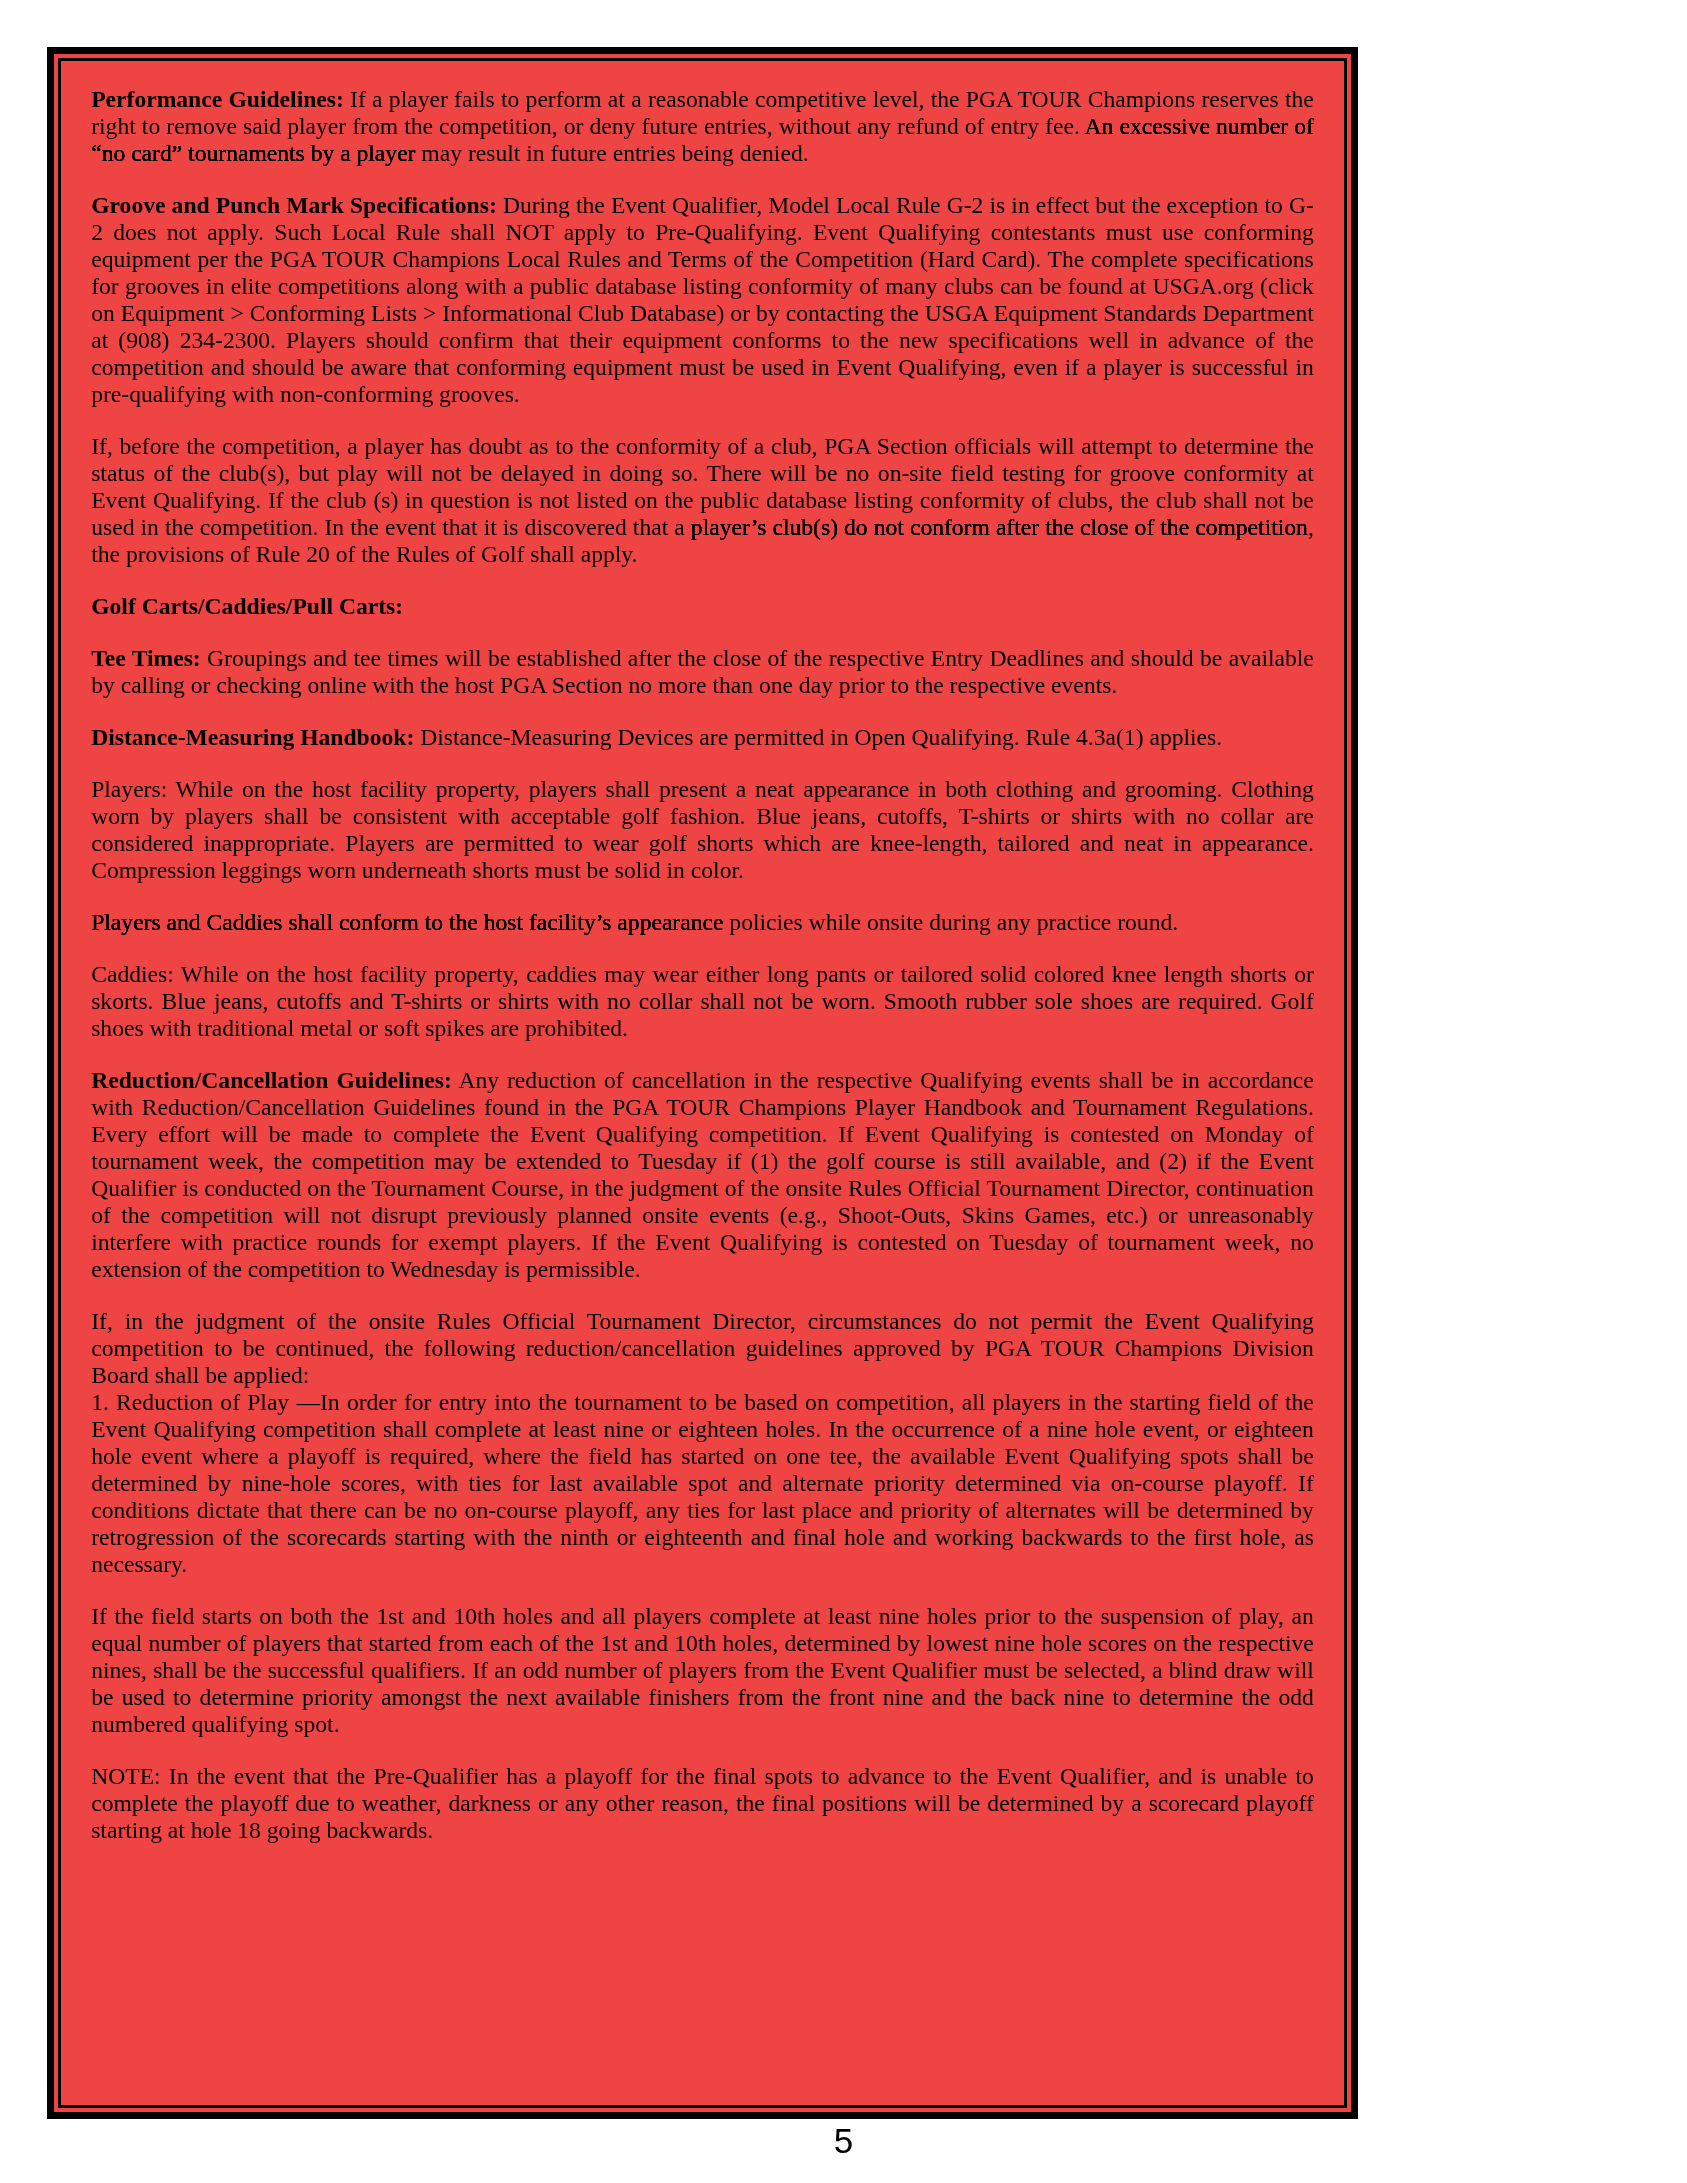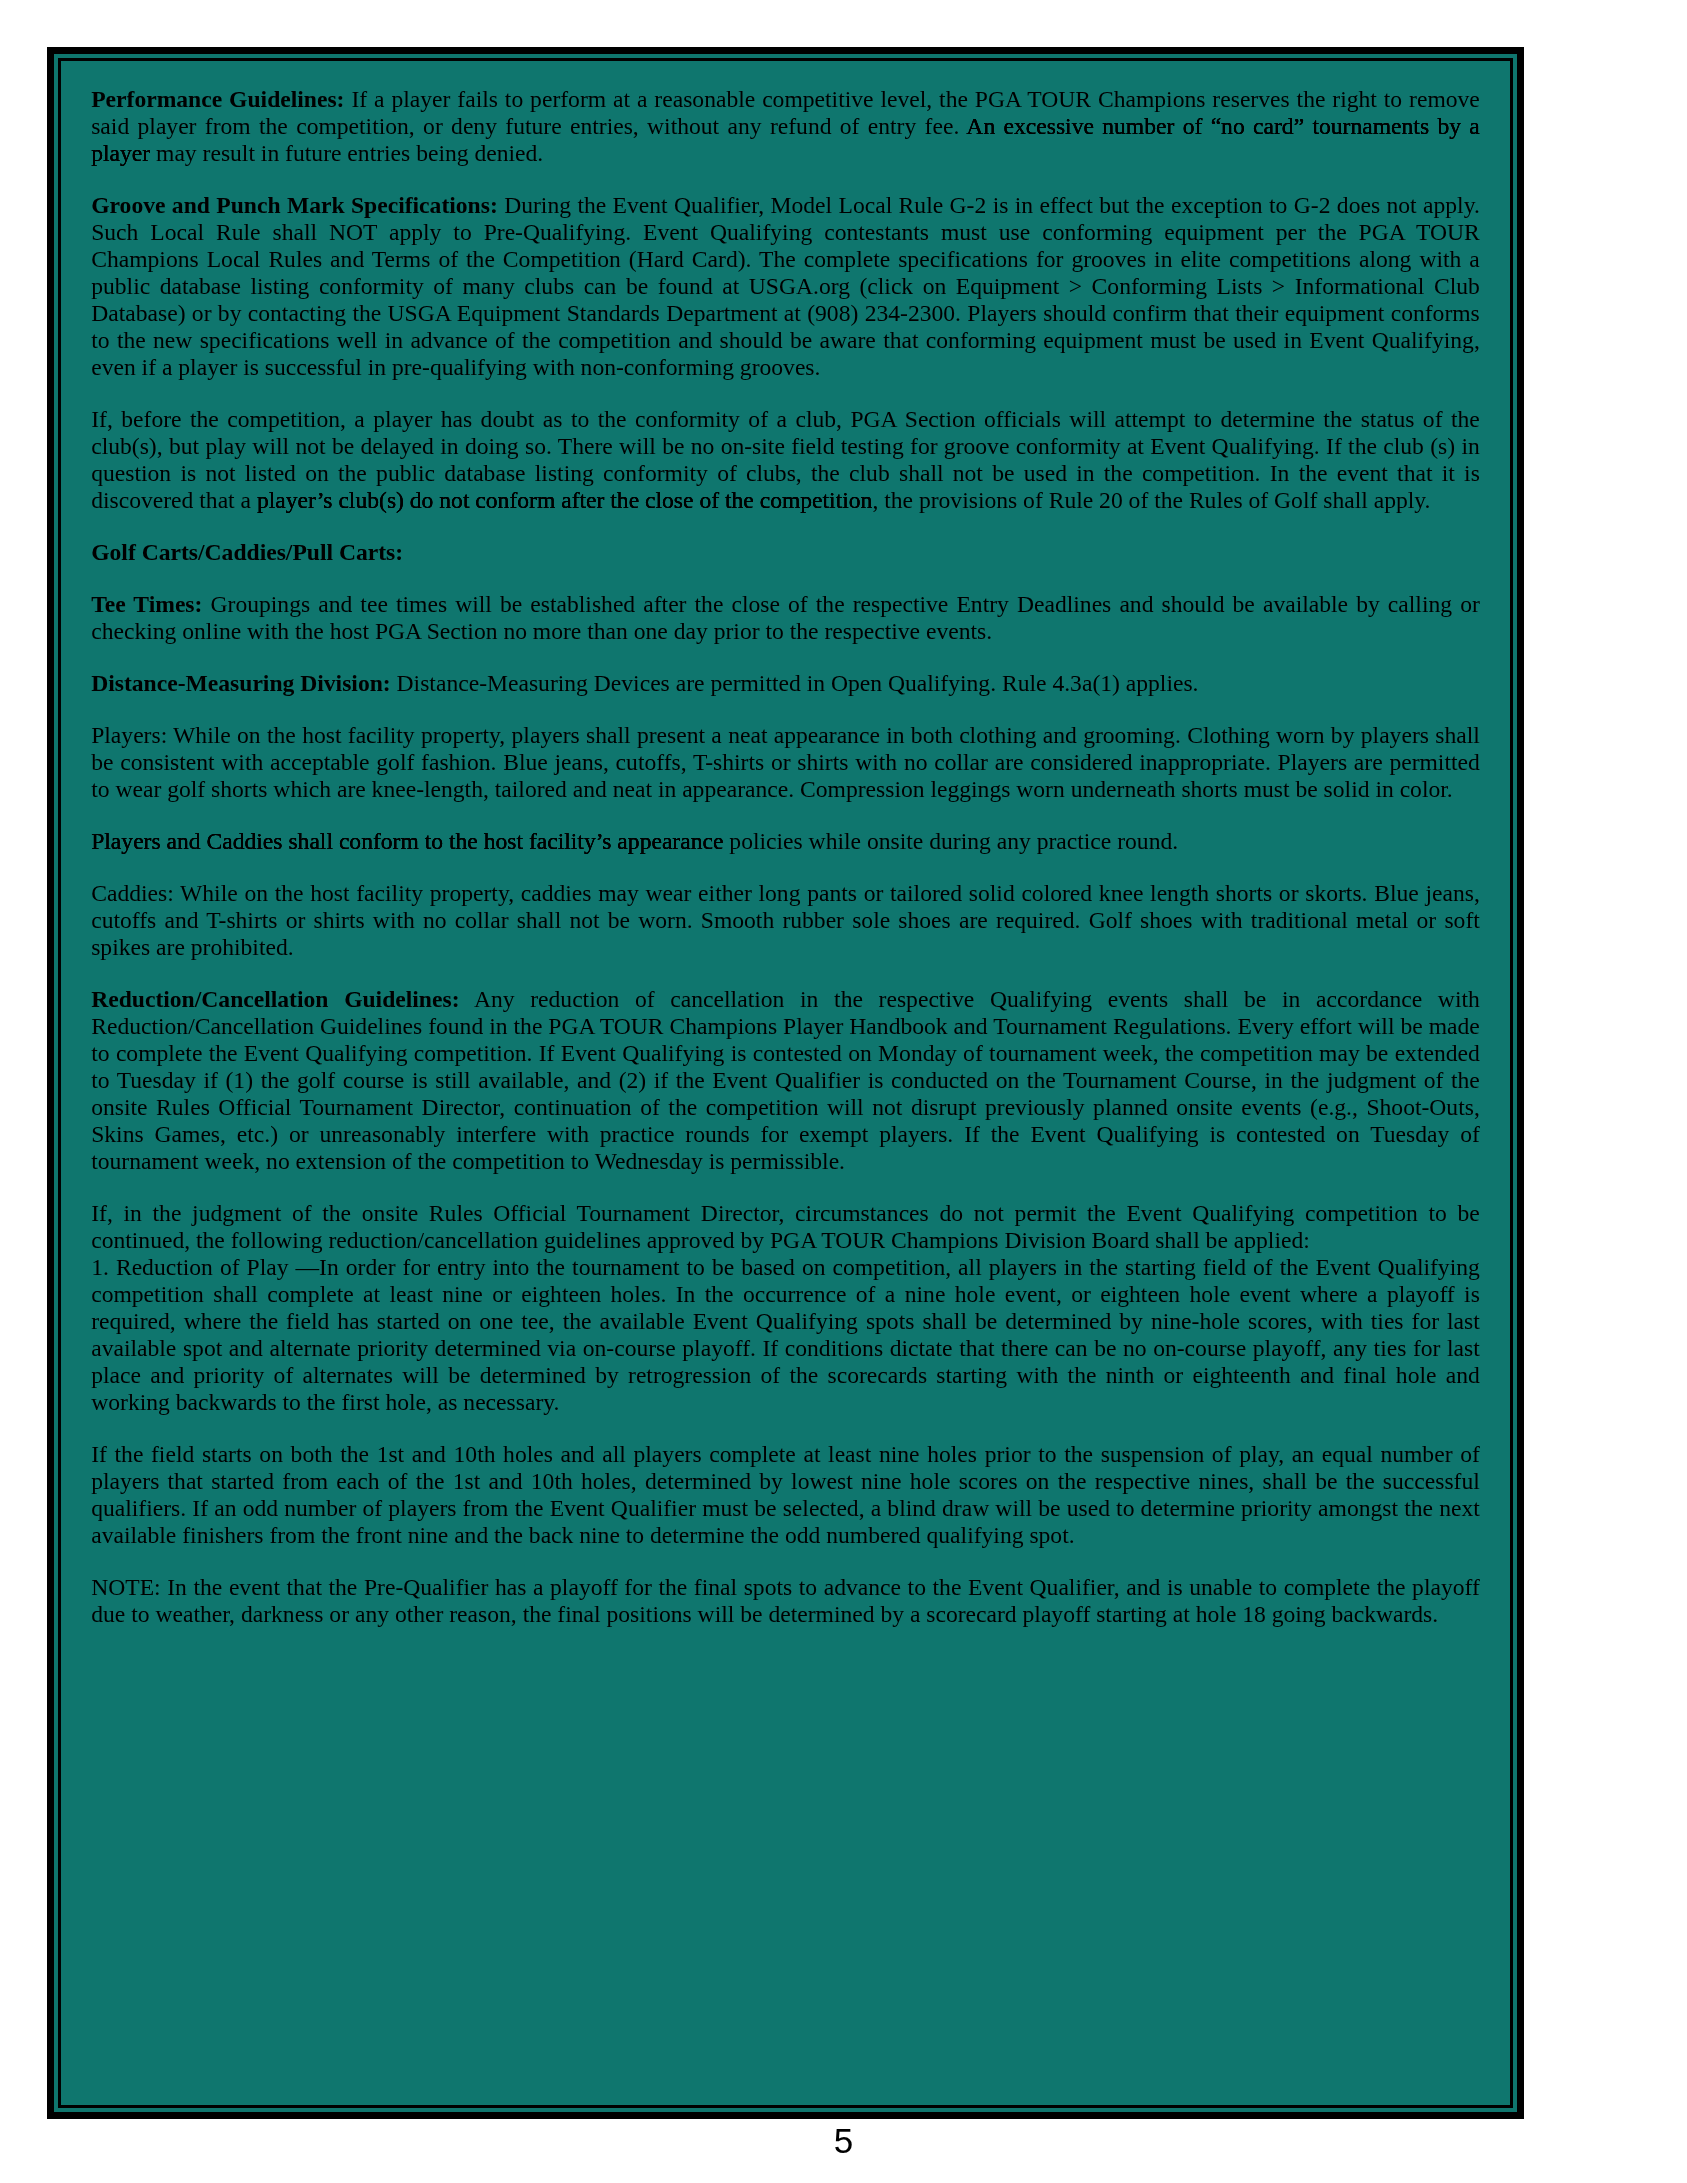--- a/index.html
+++ b/index.html
@@ -11,25 +11,25 @@
     position: relative;
     width: 1687px;
     height: 2183px;
     font-family: "Liberation Serif", serif;
     color: #000000;
   }
   .frame {
     position: absolute;
     left: 47px;
     top: 47px;
-    width: 1477px;
+    width: 1311px;
     height: 2072px;
     box-sizing: border-box;
     border: 7.6px solid #000000;
-    background: #0f766e;
+    background: #ef4444;
   }
   .frame-inner {
     position: absolute;
     inset: 4.2px;
     border: 3.4px solid #000000;
     overflow: hidden;
   }
   .content {
     padding: 25px 30px 0 30px;
     font-size: 23.6px;
@@ -60,21 +60,21 @@
 <body>
 
 <div class="frame">
   <div class="frame-inner">
     <div class="content">
         <p><span class="b">Performance Guidelines:</span><span>  If a player fails to perform at a reasonable competitive level, the PGA TOUR Champions reserves the right to remove said player from the competition, or deny future entries, without any refund of entry fee.  </span><span class="ins">An excessive number of “no card” tournaments by a player</span><span> may result in future entries being denied.</span></p>
         <p><span class="b">Groove and Punch Mark Specifications:</span><span> During the Event Qualifier, Model Local Rule G-2 is in effect but the exception to G-2 does not apply. Such Local Rule shall NOT apply to Pre-Qualifying. Event Qualifying contestants must use conforming equipment per the PGA TOUR Champions Local Rules and Terms of the Competition (Hard Card). The complete specifications for grooves in elite competitions along with a public database listing conformity of many clubs can be found at </span><span class="u">USGA.org</span><span> (click on Equipment &gt; Conforming Lists &gt; Informational Club Database) or by contacting the USGA Equipment Standards Department at (908) 234-2300.  Players should confirm that their equipment conforms to the new specifications well in advance of the competition and should be aware that conforming equipment must be used in Event Qualifying, even if a player is successful in pre-qualifying with non-conforming grooves.</span></p>
         <p><span>If, before the competition, a player has doubt as to the conformity of a club, PGA Section officials will attempt to determine the status of the club(s), but play will not be delayed in doing so.  There will be no on-site field testing for groove conformity at Event Qualifying.  If the club (s) in question is not listed on the public database listing conformity of clubs, the club shall not be used in the competition.  In the event that it is discovered that a </span><span class="ins">player’s club(s) do not conform after the close of the competition</span><span>, the provisions of Rule 20 of the Rules of Golf shall apply.</span></p>
         <p><span class="b">Golf Carts/Caddies/Pull Carts:</span><br></p>
         <p><span class="b">Tee Times:</span><span> Groupings and tee times will be established after the close of the respective Entry Deadlines and should be available by calling or checking online with the host PGA Section no more than one day prior to the respective events.</span></p>
-        <p><span class="b">Distance-Measuring Division:</span><span> Distance-Measuring Devices are permitted in Open Qualifying. Rule 4.3a(1) applies.</span></p>
+        <p><span class="b">Distance-Measuring Handbook:</span><span> Distance-Measuring Devices are permitted in Open Qualifying. Rule 4.3a(1) applies.</span></p>
         <p><span>Players:  While on the host facility property, players shall present a neat appearance in both clothing and grooming. Clothing worn by players shall be consistent with acceptable golf fashion.  Blue jeans, cutoffs, T-shirts or shirts with no collar are considered inappropriate. Players are permitted to wear golf shorts which are knee-length, tailored and neat in appearance. Compression leggings worn underneath shorts must be solid in color.</span></p>
         <p><span class="ins">Players and Caddies shall conform to the host facility’s appearance</span><span> policies while onsite during any practice round.</span></p>
         <p><span>Caddies:  While on the host facility property, caddies may wear either long pants or tailored solid colored knee length shorts or skorts.  Blue jeans, cutoffs and T-shirts or shirts with no collar shall not be worn.  Smooth rubber sole shoes are required. Golf shoes with traditional metal or soft spikes are prohibited.</span></p>
         <p><span class="b">Reduction/Cancellation Guidelines:</span><span> Any reduction of cancellation in the respective Qualifying events shall be in accordance with Reduction/Cancellation Guidelines found in the PGA TOUR Champions Player Handbook and Tournament Regulations. Every effort will be made to complete the Event Qualifying competition. If Event Qualifying is contested on Monday of tournament week, the competition may be extended to Tuesday if (1) the golf course is still available, and (2) if the Event Qualifier is conducted on the Tournament Course, in the judgment of the onsite Rules Official Tournament Director, continuation of the competition will not disrupt previously planned onsite events (e.g., Shoot-Outs, Skins Games, etc.) or unreasonably interfere with practice rounds for exempt players. If the Event Qualifying is contested on Tuesday of tournament week, no extension of the competition to Wednesday is permissible.</span></p>
         <p><span>If, in the judgment of the onsite Rules Official Tournament Director, circumstances do not permit the Event Qualifying competition to be continued, the following reduction/cancellation guidelines approved by PGA TOUR Champions Division Board shall be applied:</span><br><span>1. Reduction of Play —In order for entry into the tournament to be based on competition, all players in the starting field of the Event Qualifying competition shall complete at least nine or eighteen holes. In the occurrence of a nine hole event, or eighteen hole event where a playoff is required, where the field has started on one tee, the available Event Qualifying spots shall be determined by nine-hole scores, with ties for last available spot and alternate priority determined via on-course playoff. If conditions dictate that there can be no on-course playoff, any ties for last place and priority of alternates will be determined by retrogression of the scorecards starting with the ninth or eighteenth and final hole and working backwards to the first hole, as necessary.</span></p>
         <p><span>If the field starts on both the 1st and 10th holes and all players complete at least nine holes prior to the suspension of play, an equal number of players that started from each of the 1st and 10th holes, determined by lowest nine hole scores on the respective nines, shall be the successful qualifiers. If an odd number of players from the Event Qualifier must be selected, a blind draw will be used to determine priority amongst the next available finishers from the front nine and the back nine to determine the odd numbered qualifying spot.</span></p>
         <p><span>NOTE: In the event that the Pre-Qualifier has a playoff for the final spots to advance to the Event Qualifier, and is unable to complete the playoff due to weather, darkness or any other reason, the final positions will be determined by a scorecard playoff starting at hole 18 going backwards.</span></p>
       </div>
   </div>
 </div>

